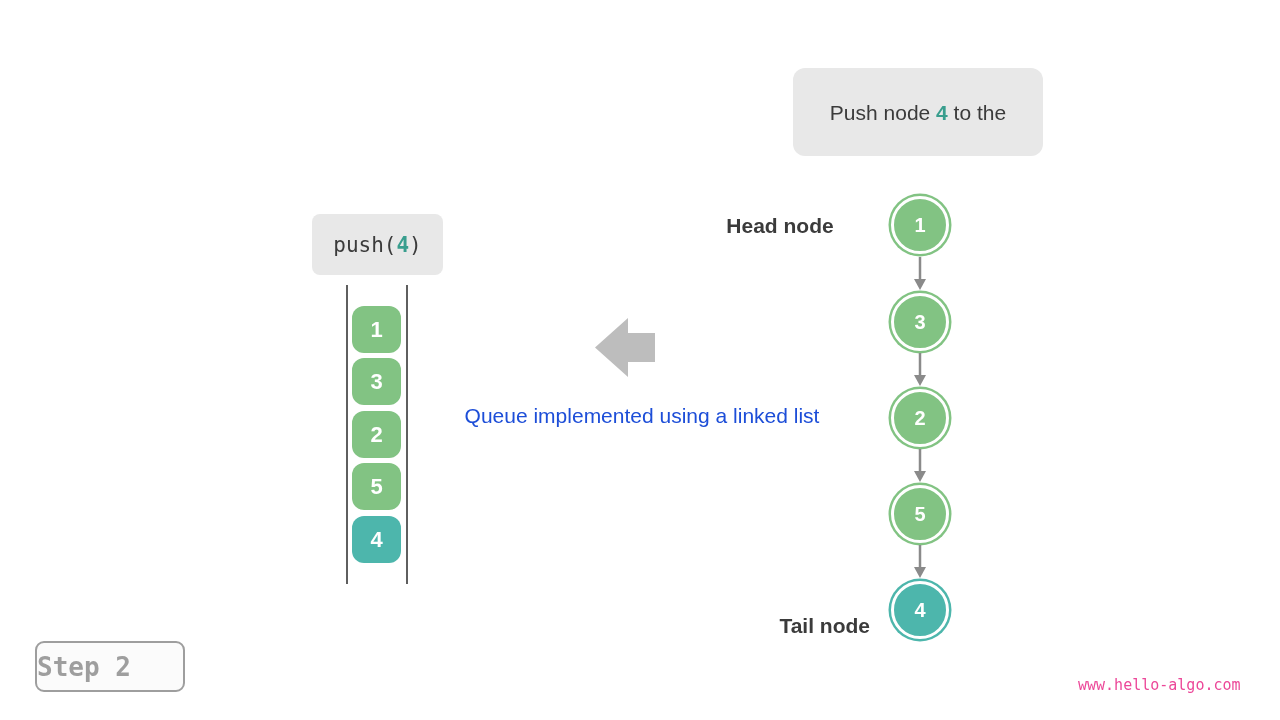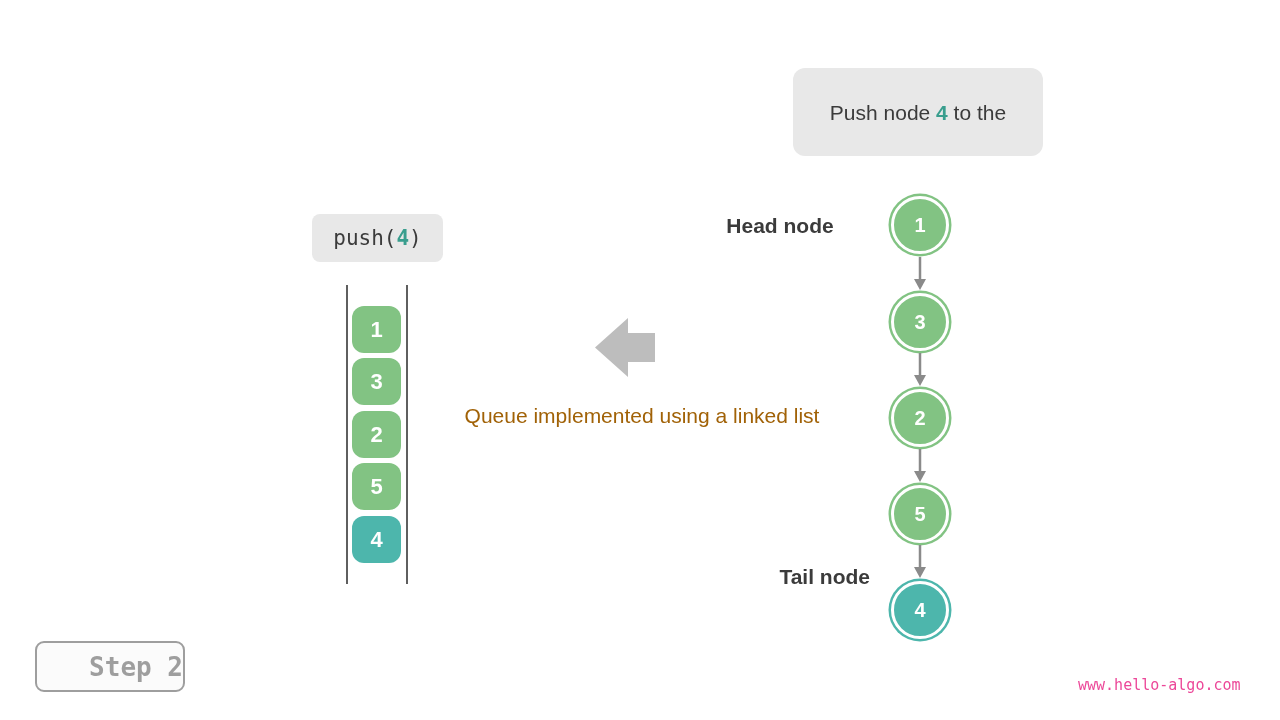--- a/index.html
+++ b/index.html
@@ -14,21 +14,21 @@
     position:absolute; left:793px; top:68px; width:250px; height:88px;
     background:#e8e8e8; border-radius:12px;
     display:flex; flex-direction:column; align-items:center; justify-content:center;
     color:#3b3b3b; font-size:21px; line-height:29px;
   }
   .info-line { white-space:pre; }
   .hl { color:#399e8e; font-weight:bold; }
 
   
   .op-box {
-    position:absolute; left:312px; top:214px; width:131px; height:48px;
+    position:absolute; left:312px; top:214px; width:131px; height:61px;
     background:#e8e8e8; border-radius:8px;
     display:flex; align-items:center; justify-content:center;
     font-family:"DejaVu Sans Mono", monospace;
     font-size:21px; color:#3b3b3b; white-space:pre;
   }
 
   
   .rail { position:absolute; top:285px; height:299px; width:2px; background:#5f5f5f; }
   .rail-left  { left:346px; }
   .rail-right { left:406px; }
@@ -39,46 +39,46 @@
     color:#fff; font-size:22px; font-weight:bold;
   }
   .s0 { top:306px; } .s1 { top:358px; } .s2 { top:411px; } .s3 { top:463px; } .s4 { top:516px; }
 
   
   .big-arrow { position:absolute; left:595px; top:318px; }
 
   
   .caption {
     position:absolute; left:340px; top:404px; width:604px;
-    text-align:center; color:#a16207; font-size:21px;
+    text-align:center; color:#1d4ed8; font-size:21px;
   }
 
   
   .ll-label {
     position:absolute; width:180px; text-align:right;
     color:#3b3b3b; font-size:21px; font-weight:bold; line-height:26px;
   }
   .ll-label.head { left:690px; top:213px;text-align:center; }
-  .ll-label.tail { left:690px; top:564px; }
+  .ll-label.tail { left:690px; top:613px; }
   .ll-node {
     position:absolute; left:891px; width:58px; height:58px; box-sizing:border-box;
     border-radius:50%; background:var(--c);
     border:3px solid #ffffff; box-shadow:0 0 0 2.5px var(--c);
     display:flex; align-items:center; justify-content:center;
     color:#fff; font-size:20px; font-weight:bold;
   }
   .n0 { top:196px; } .n1 { top:293px; } .n2 { top:389px; } .n3 { top:485px; } .n4 { top:581px; }
   .down-arrow { position:absolute; left:912px; }
   .a0 { top:257px; } .a1 { top:353px; } .a2 { top:449px; } .a3 { top:545px; }
 
   
   .step-box {
     position:absolute; left:35px; top:641px; width:150px; height:51px; box-sizing:border-box;
     background:#fbfbfb; border:2px solid #9e9e9e; border-radius:9px;
-    display:flex; align-items:center; justify-content:flex-end;
+    display:flex; align-items:center; justify-content:flex-start;
     font-family:"DejaVu Sans Mono", monospace;
     font-size:26px; font-weight:bold; color:#9e9e9e; white-space:pre;
   }
 
   
   .watermark {
     position:absolute; left:1078px; top:676px;
     font-family:"DejaVu Sans Mono", monospace;
     font-size:15px; color:#ec4899;
   }

